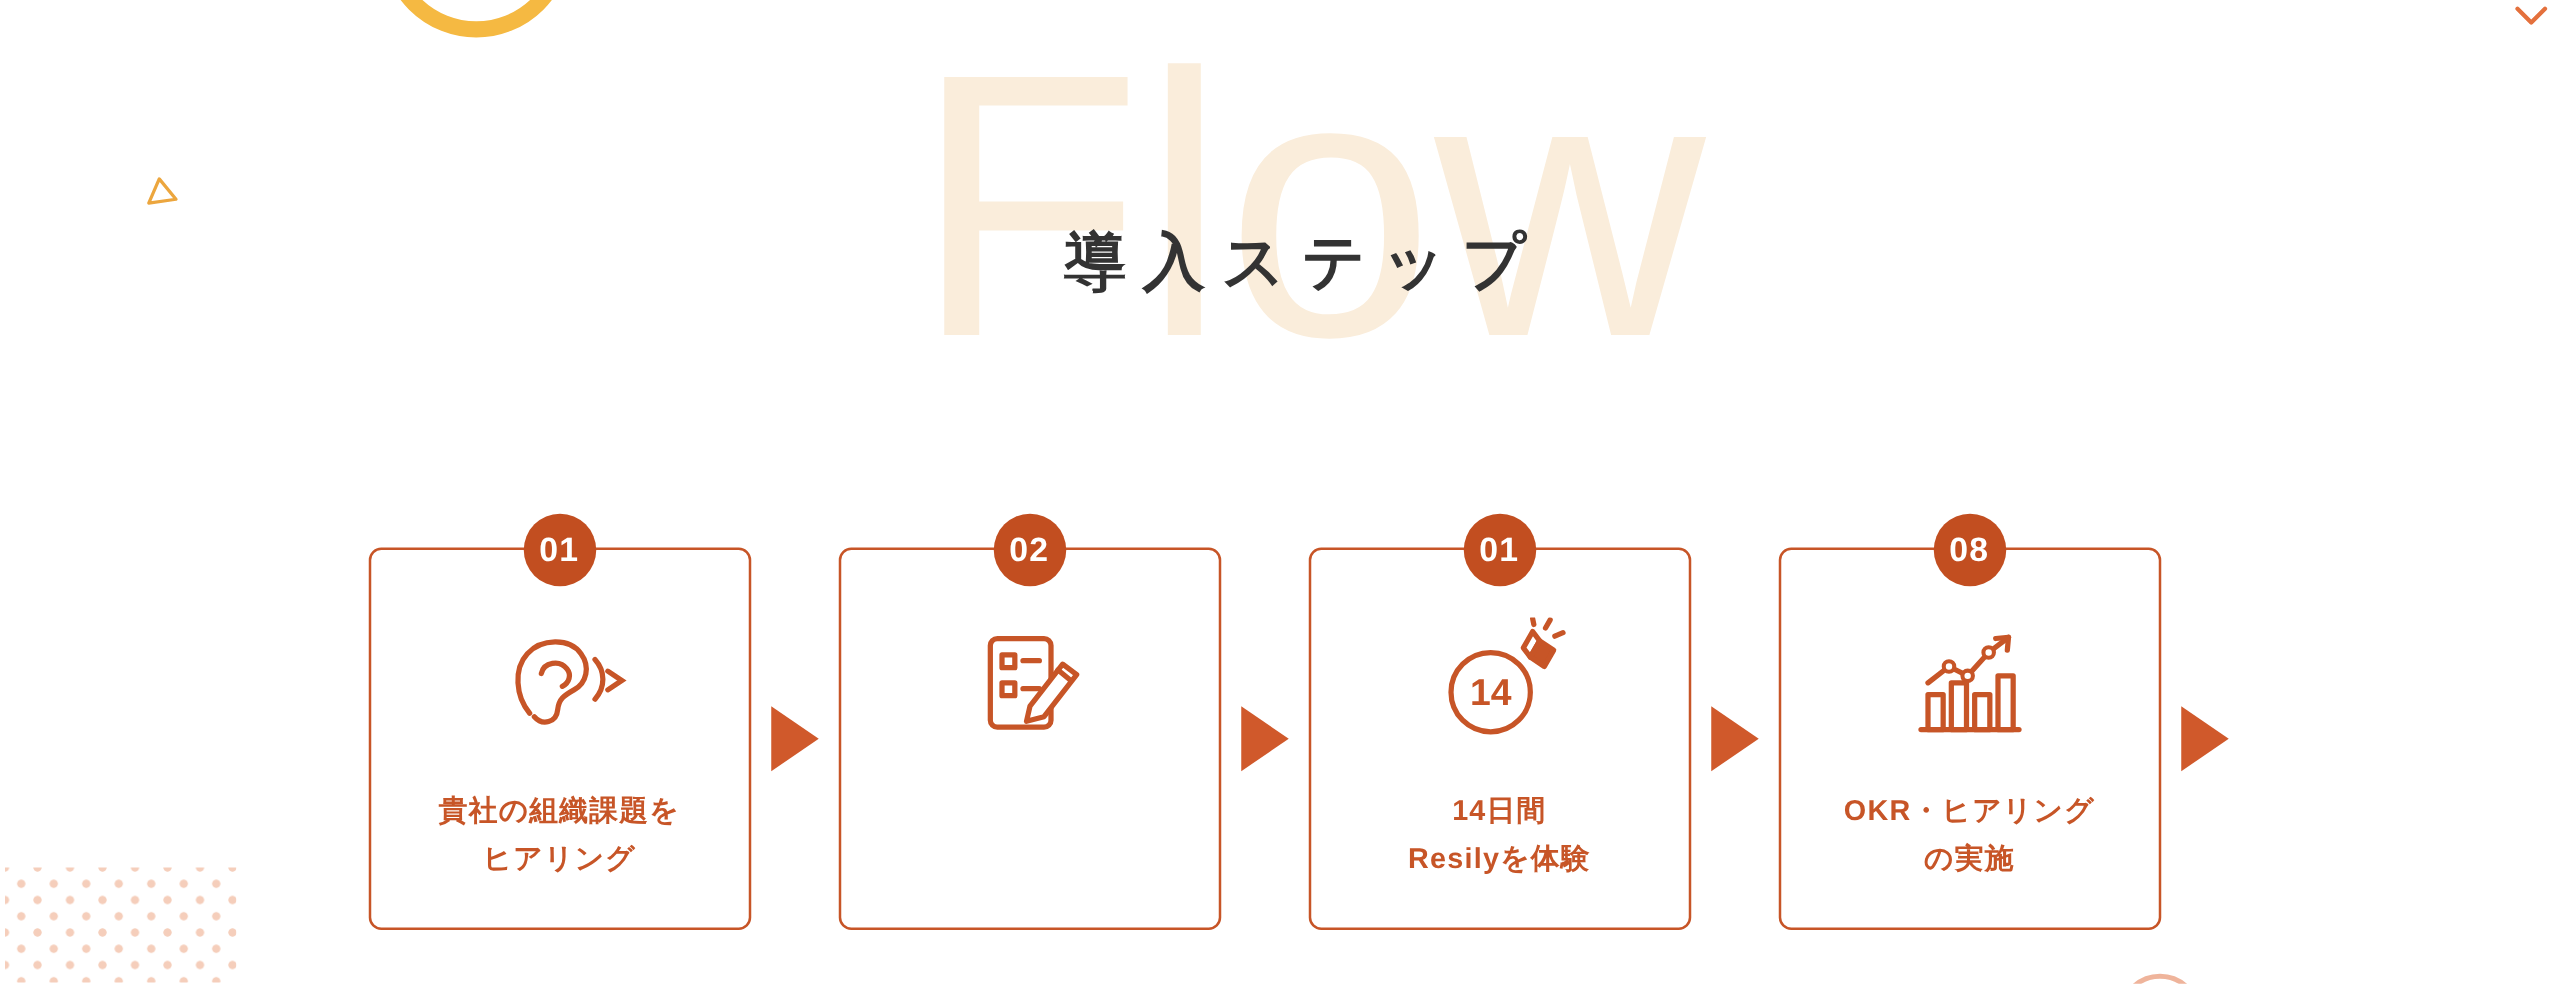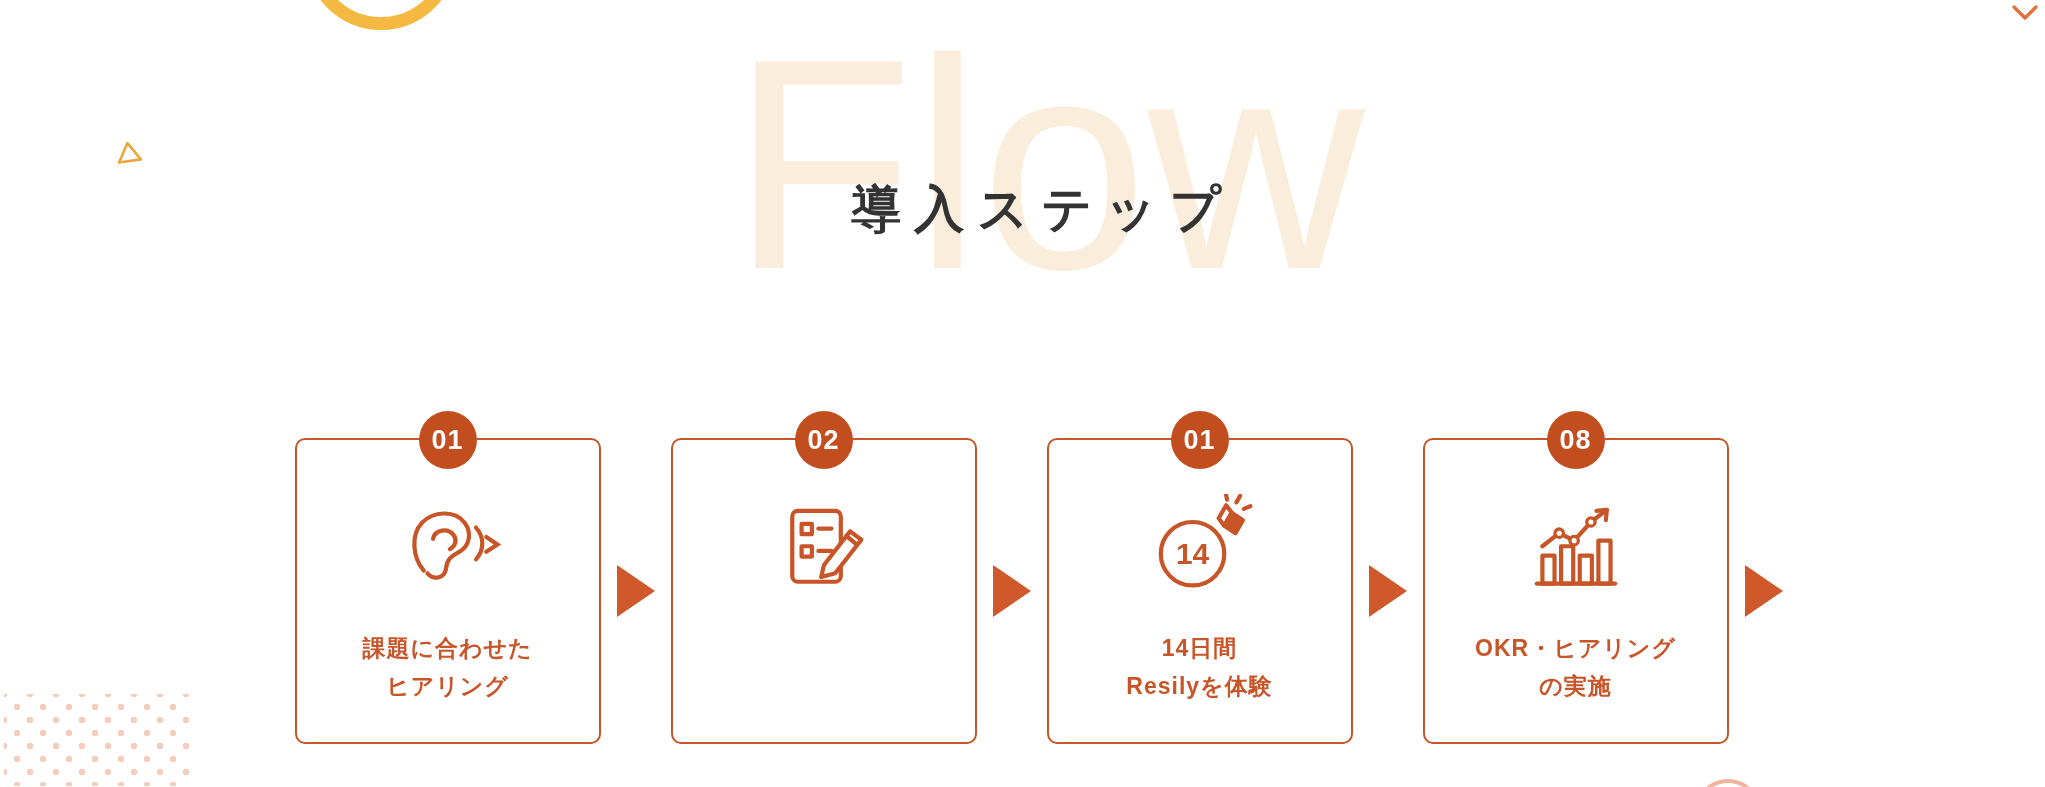--- a/index.html
+++ b/index.html
@@ -180,21 +180,21 @@
       <svg viewBox="0 0 120 120" width="112" height="112">
         <g fill="none" stroke="currentColor" stroke-width="4.5" stroke-linecap="round">
           <path d="M34 82 C22 68 20 44 32 31 C44 18 68 17 78 31 C86 42 83 56 72 62 C63 67 59 70 58 79 C57 90 45 93 38 85"></path>
           <path d="M44 48 C46 38 60 36 66 44 C70 49 68 56 62 59"></path>
           <path d="M90 36 C99 46 99 60 90 70"></path>
           <path d="M101 46 L113 54 L101 62"></path>
         </g>
       </svg>
     </div>
     <div class="label">
-      <span>課題に合わせた</span>
+      <span>貴社の組織課題を</span>
       <span>ヒアリング</span>
     </div>
   </div>
 
   <div class="arrow"></div>
 
   <div class="card">
     <div class="badge">02</div>
     <div class="icon">
       <svg viewBox="0 0 120 120" width="112" height="112">

